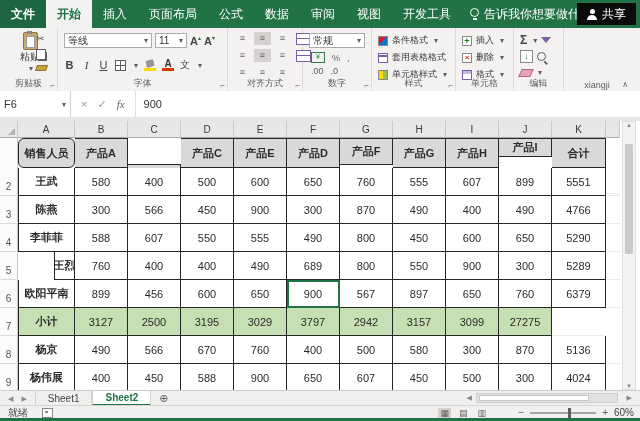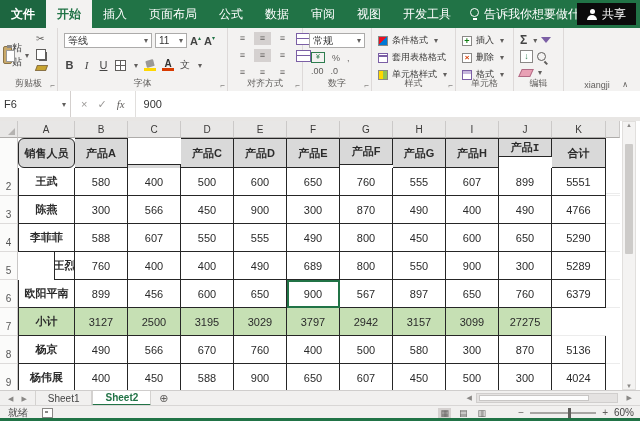--- a/index.html
+++ b/index.html
@@ -24,21 +24,21 @@
   
   .ribbon{position:absolute;top:28px;left:0;right:0;height:63px;background:#f3f2f1;border-bottom:1px solid #d2cfce;display:flex;}
   .rgroup{position:relative;border-right:1px solid #ddd9d8;box-sizing:border-box;flex:none;}
   .rlabel{position:absolute;bottom:1px;left:0;right:0;text-align:center;font-size:9px;color:#605e5c;white-space:nowrap;overflow:hidden;}
   .launcher{position:absolute;bottom:1px;right:2px;font-size:8px;color:#8a8886;}
   .dd{font-size:8px;color:#605e5c;margin-left:2px;}
   .pressed{background:#d5d1d0;}
 
   
   .g-clip{width:58px;}
-  .paste{position:absolute;top:4px;left:3px;width:26px;height:46px;display:flex;flex-direction:row;align-items:center;font-size:10px;color:#444;}
+  .paste{position:absolute;top:4px;left:17px;width:26px;height:46px;display:flex;flex-direction:column;align-items:center;font-size:10px;color:#444;text-align:center;}
   .clipboard{width:13px;height:16px;background:#c9a96a;border:1px solid #8a7347;border-radius:2px;position:relative;}
   .clipboard .page{position:absolute;left:2px;top:3px;width:7px;height:10px;background:#fff;border:1px solid #9a9a9a;}
   .clipboard .clip{position:absolute;left:3px;top:-2px;width:5px;height:3px;background:#8a8886;}
   .clipside{position:absolute;top:6px;left:36px;display:flex;flex-direction:column;gap:5px;}
   .scissors{font-size:10px;color:#605e5c;line-height:10px;}
   .copyic{width:8px;height:9px;border:1px solid #605e5c;background:#fff;box-shadow:2px 2px 0 -1px #605e5c;}
   .brush{width:9px;height:4px;background:#c8a430;border:1px solid #8a7347;transform:skewX(-20deg);}
 
   
   .g-font{width:170px;}
@@ -380,26 +380,26 @@
         <div class="cell-l">K</div>
         <div class="cell-l"></div>
       </div>
     <div id="rows">
         <div class="grid-row hrow" style="height: 30px;">
           <div class="rn">1</div>
           <div class="dc first" style="height: 30px; border-radius: 6px;">销售人员</div>
           <div class="dc" style="height: 30px;">产品A</div>
           <div class="dc" style="height: 30px; margin-top: 26px;">产品B</div>
           <div class="dc" style="height: 30px;">产品C</div>
+          <div class="dc" style="height: 30px;">产品E</div>
           <div class="dc" style="height: 30px;">产品D</div>
-          <div class="dc" style="height: 30px;">产品E</div>
           <div class="dc" style="height: 27px;">产品F</div>
           <div class="dc" style="height: 30px;">产品G</div>
           <div class="dc" style="height: 30px;">产品H</div>
-          <div class="dc" style="height: 19px; font-family: Liberation Mono, monospace;">产品I</div>
+          <div class="dc" style="height: 19px;">产品I</div>
           <div class="dc" style="height: 30px;">合计</div>
           <div class="filler"></div>
         </div>
         <div class="grid-row" style="height: 28px;">
           <div class="rn">2</div>
           <div class="dc first namec" style="height: 28px;">王武</div>
           <div class="dc" style="height: 28px;">580</div>
           <div class="dc" style="height: 28px;">400</div>
           <div class="dc" style="height: 28px;">500</div>
           <div class="dc" style="height: 28px;">600</div>

